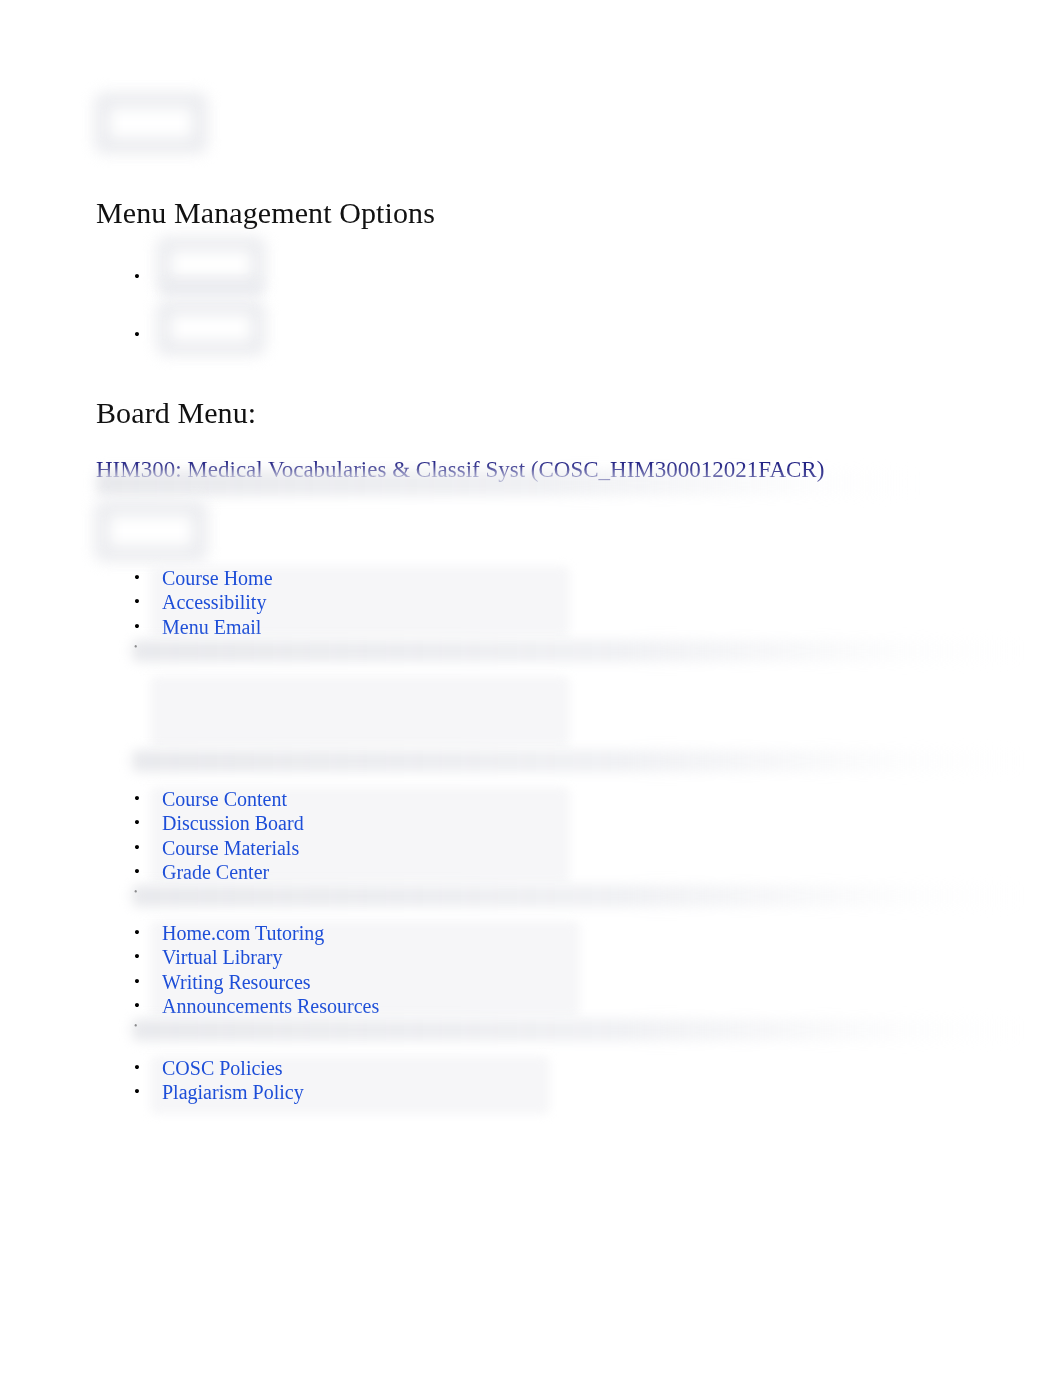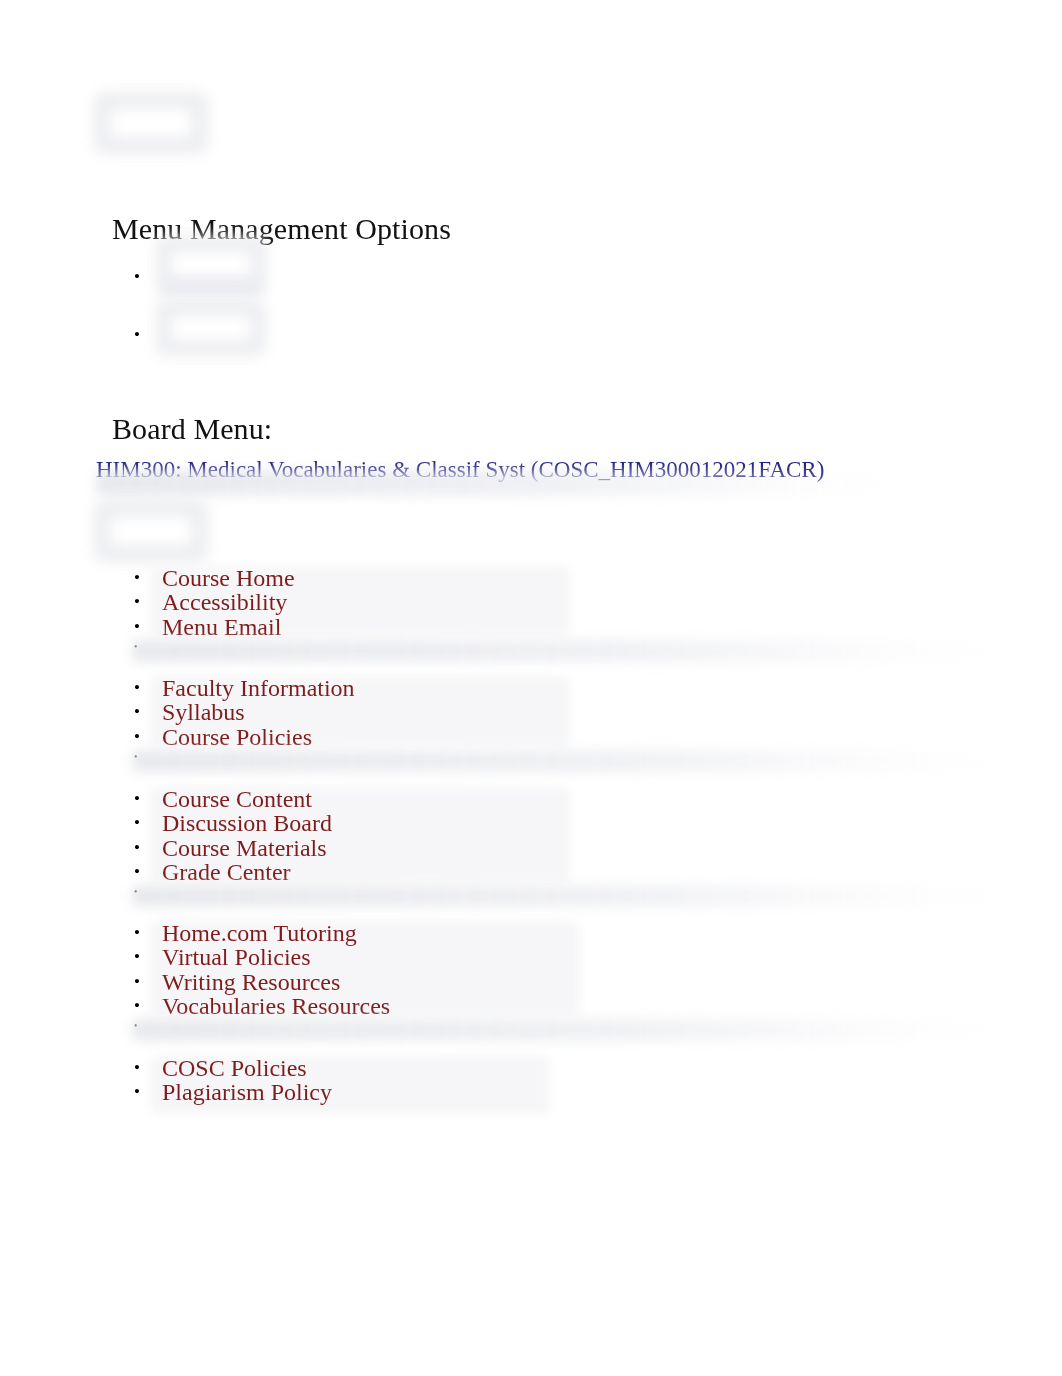--- a/index.html
+++ b/index.html
@@ -66,21 +66,21 @@
   .wash {
     position: absolute;
     background: rgba(244,245,247,.85);
     filter: blur(5px);
     border-radius: 6px;
   }
 
   
   h1.doc-h {
     position: absolute;
-    margin: 16px;
+    margin: 0;
     font-weight: normal;
     font-size: 30px;
     line-height: 1.15;
     letter-spacing: .1px;
     color: #111111;
     white-space: nowrap;
   }
 
   
   .course-title {
@@ -119,22 +119,22 @@
   .menu-group li.spacer {
     height: 16px;
     line-height: 16px;
   }
   .menu-group li.spacer::before {
     font-size: 10px;
     line-height: 16px;
     color: #2a2a2a;
   }
   .menu-link {
-    font-size: 24px;
-    color: #7f1d1d;
+    font-size: 20px;
+    color: #1d4ed8;
     text-decoration: none;
   }
 
   
   .opt-list {
     position: absolute;
     left: 130px;
     margin: 0;
     padding: 0;
     list-style: none;
@@ -203,34 +203,20 @@
     <li>
       <a class="menu-link" href="#">Menu Email</a>
     </li>
     <li class="spacer">
       <span class="sr"></span>
     </li>
   </ul>
   <div class="redact-strip" style="left:132px; top:640px; width:888px; height:22px;"></div>
 
   <div class="wash" style="left:150px; top:676px; width:420px; height:70px;"></div>
-  <ul class="menu-group" style="top:676px;">
-    <li>
-      <a class="menu-link" href="#">Faculty Information</a>
-    </li>
-    <li>
-      <a class="menu-link" href="#">Syllabus</a>
-    </li>
-    <li>
-      <a class="menu-link" href="#">Course Policies</a>
-    </li>
-    <li class="spacer">
-      <span class="sr"></span>
-    </li>
-  </ul>
   <div class="redact-strip" style="left:132px; top:750px; width:888px; height:22px;"></div>
 
   <div class="wash" style="left:150px; top:787px; width:420px; height:95px;"></div>
   <ul class="menu-group" style="top:787px;">
     <li>
       <a class="menu-link" href="#">Course Content</a>
     </li>
     <li>
       <a class="menu-link" href="#">Discussion Board</a>
     </li>
@@ -245,27 +231,27 @@
     </li>
   </ul>
   <div class="redact-strip" style="left:132px; top:885px; width:888px; height:22px;"></div>
 
   <div class="wash" style="left:150px; top:921px; width:430px; height:95px;"></div>
   <ul class="menu-group" style="top:921px;">
     <li>
       <a class="menu-link" href="#">Home.com Tutoring</a>
     </li>
     <li>
-      <a class="menu-link" href="#">Virtual Policies</a>
+      <a class="menu-link" href="#">Virtual Library</a>
     </li>
     <li>
       <a class="menu-link" href="#">Writing Resources</a>
     </li>
     <li>
-      <a class="menu-link" href="#">Vocabularies Resources</a>
+      <a class="menu-link" href="#">Announcements Resources</a>
     </li>
     <li class="spacer">
       <span class="sr"></span>
     </li>
   </ul>
   <div class="redact-strip" style="left:132px; top:1019px; width:888px; height:22px;"></div>
 
   <div class="wash" style="left:150px; top:1056px; width:400px; height:58px;"></div>
   <ul class="menu-group" style="top:1056px;">
     <li>

